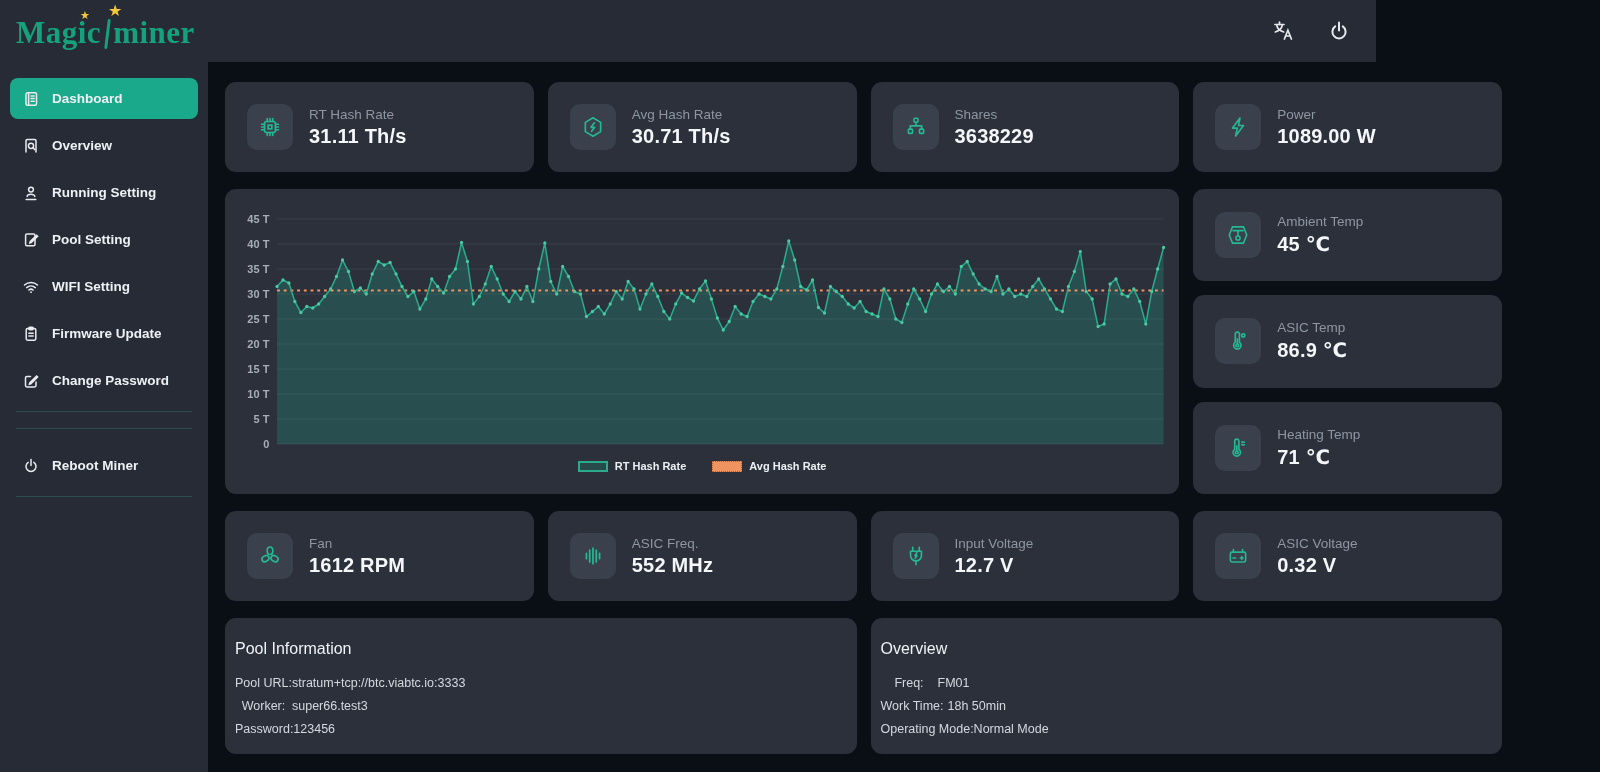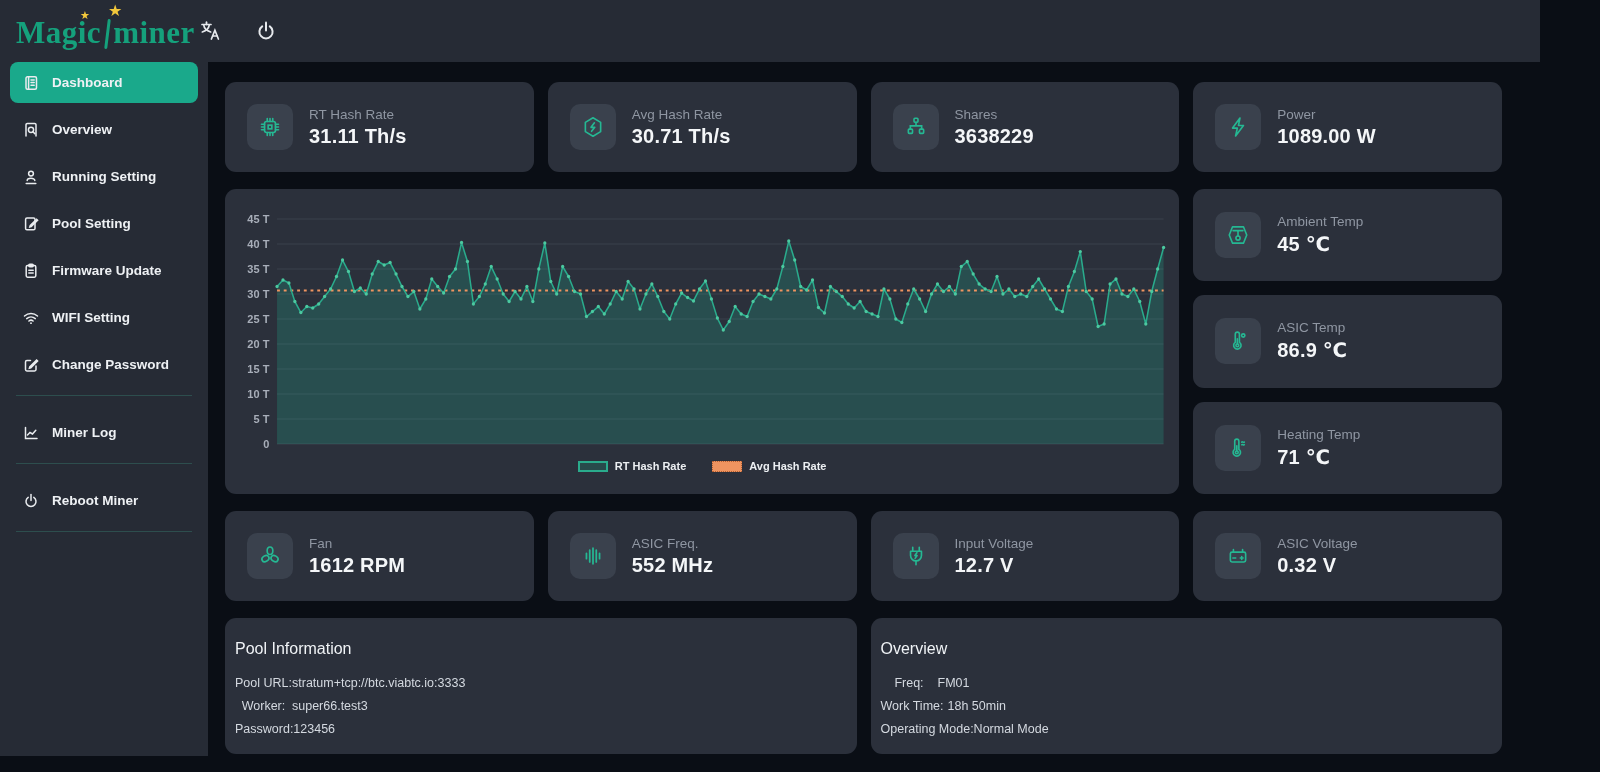--- a/index.html
+++ b/index.html
@@ -1,35 +1,35 @@
 <!DOCTYPE html>
 <html><head>
 <meta charset="utf-8">
 <style>
   * { margin:0; padding:0; box-sizing:border-box; }
   html,body { width:1600px; height:772px; overflow:hidden; background:#0a0e15;
     font-family:"Liberation Sans","DejaVu Sans",sans-serif; }
 
   
-  .topbar { position:fixed; top:0; left:0; width:1540px; height:62px; background:#262b35;
-    display:flex; align-items:center; justify-content:flex-start; padding:0 22px 0 16px; z-index:5; }
+  .topbar { position:fixed; top:0; left:0; width:1376px; height:62px; background:#262b35;
+    display:flex; align-items:center; justify-content:space-between; padding:0 22px 0 16px; z-index:5; }
   .logo { position:relative; display:flex; align-items:flex-end; height:44px; }
   .logo-text { font-family:"Liberation Serif","DejaVu Serif",serif; font-weight:700; font-size:31px;
     color:#15a17c; letter-spacing:.5px; line-height:40px; }
   .wand { display:inline-block; width:3px; height:30px; background:#15a17c; border-radius:2px;
     margin:0 4px 4px 5px; transform:rotate(7deg); }
   .star { position:absolute; color:#f3c83b; line-height:1; }
   .star::before { content:"★"; }
   .star.s1 { left:64px; top:1px; font-size:11px; }
   .star.s2 { left:92px; top:-6px; font-size:16px; }
   .topbar-actions { display:flex; align-items:center; gap:26px; }
   .icon-btn { width:30px; height:30px; display:flex; align-items:center; justify-content:center; cursor:pointer; }
 
   
-  .sidebar { position:fixed; top:46px; left:0; width:208px; height:710px; background:#262b35; padding-top:16px; }
+  .sidebar { position:fixed; top:62px; left:0; width:208px; height:710px; background:#262b35; padding-top:16px; }
   .sb-item { margin:0 10px 6px 10px; padding:0 12px; height:41px; display:flex; align-items:center;
     gap:12px; border-radius:8px; cursor:pointer; }
   .sb-item.active { background:#1aa98b; }
   .sb-label { font-size:13.5px; font-weight:600; color:#eef1f4; white-space:nowrap; }
   .sb-ico { width:18px; height:18px; flex:0 0 18px; display:flex; }
   .sb-ico svg { stroke:#e9ecef; }
   .sb-divider { height:1px; background:rgba(64,170,145,.28); margin:10px 16px 16px 16px; }
 
   
   .main { position:absolute; top:62px; left:208px; width:1304px; height:710px;
@@ -136,58 +136,49 @@
       <svg width="18" height="18" viewBox="0 0 18 18" fill="none" stroke-width="1.5" stroke-linecap="round">
           <rect x="3.6" y="3" width="9.4" height="11.8" rx="1.4"></rect>
           <path d="M8.2 10.6 L14.6 4.2 L15.6 5.2 L9.2 11.6 L7.8 11.9 Z"></path>
         </svg>
     </span>
     <span class="sb-label">Pool Setting</span>
   </div>
   <div class="sb-item">
     <span class="sb-ico">
       <svg width="18" height="18" viewBox="0 0 18 18" fill="none" stroke-width="1.5" stroke-linecap="round">
+          <path d="M2.5 7 C6.2 3.6 11.8 3.6 15.5 7"></path>
+          <path d="M4.7 9.6 C7.2 7.4 10.8 7.4 13.3 9.6"></path>
+          <path d="M6.9 12 C8.1 11 9.9 11 11.1 12"></path>
+          <circle cx="9" cy="14.2" r="0.9" fill="#e9ecef" stroke="none"></circle>
+        </svg>
+    </span>
+    <span class="sb-label">WIFI Setting</span>
+  </div>
+  <div class="sb-item">
+    <span class="sb-ico">
+      <svg width="18" height="18" viewBox="0 0 18 18" fill="none" stroke-width="1.5" stroke-linecap="round">
           <rect x="4.2" y="3.6" width="9.6" height="11.6" rx="1.4"></rect>
           <rect x="6.8" y="2.2" width="4.4" height="2.6" rx="1"></rect>
           <path d="M6.8 8.2 H11.2"></path>
           <path d="M6.8 11 H11.2"></path>
         </svg>
     </span>
     <span class="sb-label">Firmware Update</span>
   </div>
   <div class="sb-item">
     <span class="sb-ico">
       <svg width="18" height="18" viewBox="0 0 18 18" fill="none" stroke-width="1.5" stroke-linecap="round">
-          <path d="M2.5 7 C6.2 3.6 11.8 3.6 15.5 7"></path>
-          <path d="M4.7 9.6 C7.2 7.4 10.8 7.4 13.3 9.6"></path>
-          <path d="M6.9 12 C8.1 11 9.9 11 11.1 12"></path>
-          <circle cx="9" cy="14.2" r="0.9" fill="#e9ecef" stroke="none"></circle>
-        </svg>
-    </span>
-    <span class="sb-label">WIFI Setting</span>
-  </div>
-  <div class="sb-item">
-    <span class="sb-ico">
-      <svg width="18" height="18" viewBox="0 0 18 18" fill="none" stroke-width="1.5" stroke-linecap="round">
           <path d="M14 10 V13.6 A1.4 1.4 0 0 1 12.6 15 H4.9 A1.4 1.4 0 0 1 3.5 13.6 V5.9 A1.4 1.4 0 0 1 4.9 4.5 H8.5"></path>
           <path d="M7.8 10.8 L14.6 4 L15.6 5 L8.8 11.8 L7.4 12.2 Z"></path>
         </svg>
     </span>
     <span class="sb-label">Change Password</span>
   </div>
   <div class="sb-divider"></div>
-  <div class="sb-item">
-    <span class="sb-ico">
-      <svg width="18" height="18" viewBox="0 0 18 18" fill="none" stroke-width="1.5" stroke-linecap="round">
-          <path d="M3.5 3.5 V14.5 H15"></path>
-          <path d="M5.5 11 L8 8.5 L10.5 10 L13.8 6.2"></path>
-        </svg>
-    </span>
-    <span class="sb-label">Miner Log</span>
-  </div>
   <div class="sb-divider"></div>
   <div class="sb-item">
     <span class="sb-ico">
       <svg width="18" height="18" viewBox="0 0 18 18" fill="none" stroke-width="1.5" stroke-linecap="round">
           <path d="M6.2 5.4 a5 5 0 1 0 5.6 0"></path>
           <path d="M9 2.6 V8.4"></path>
         </svg>
     </span>
     <span class="sb-label">Reboot Miner</span>
   </div>

